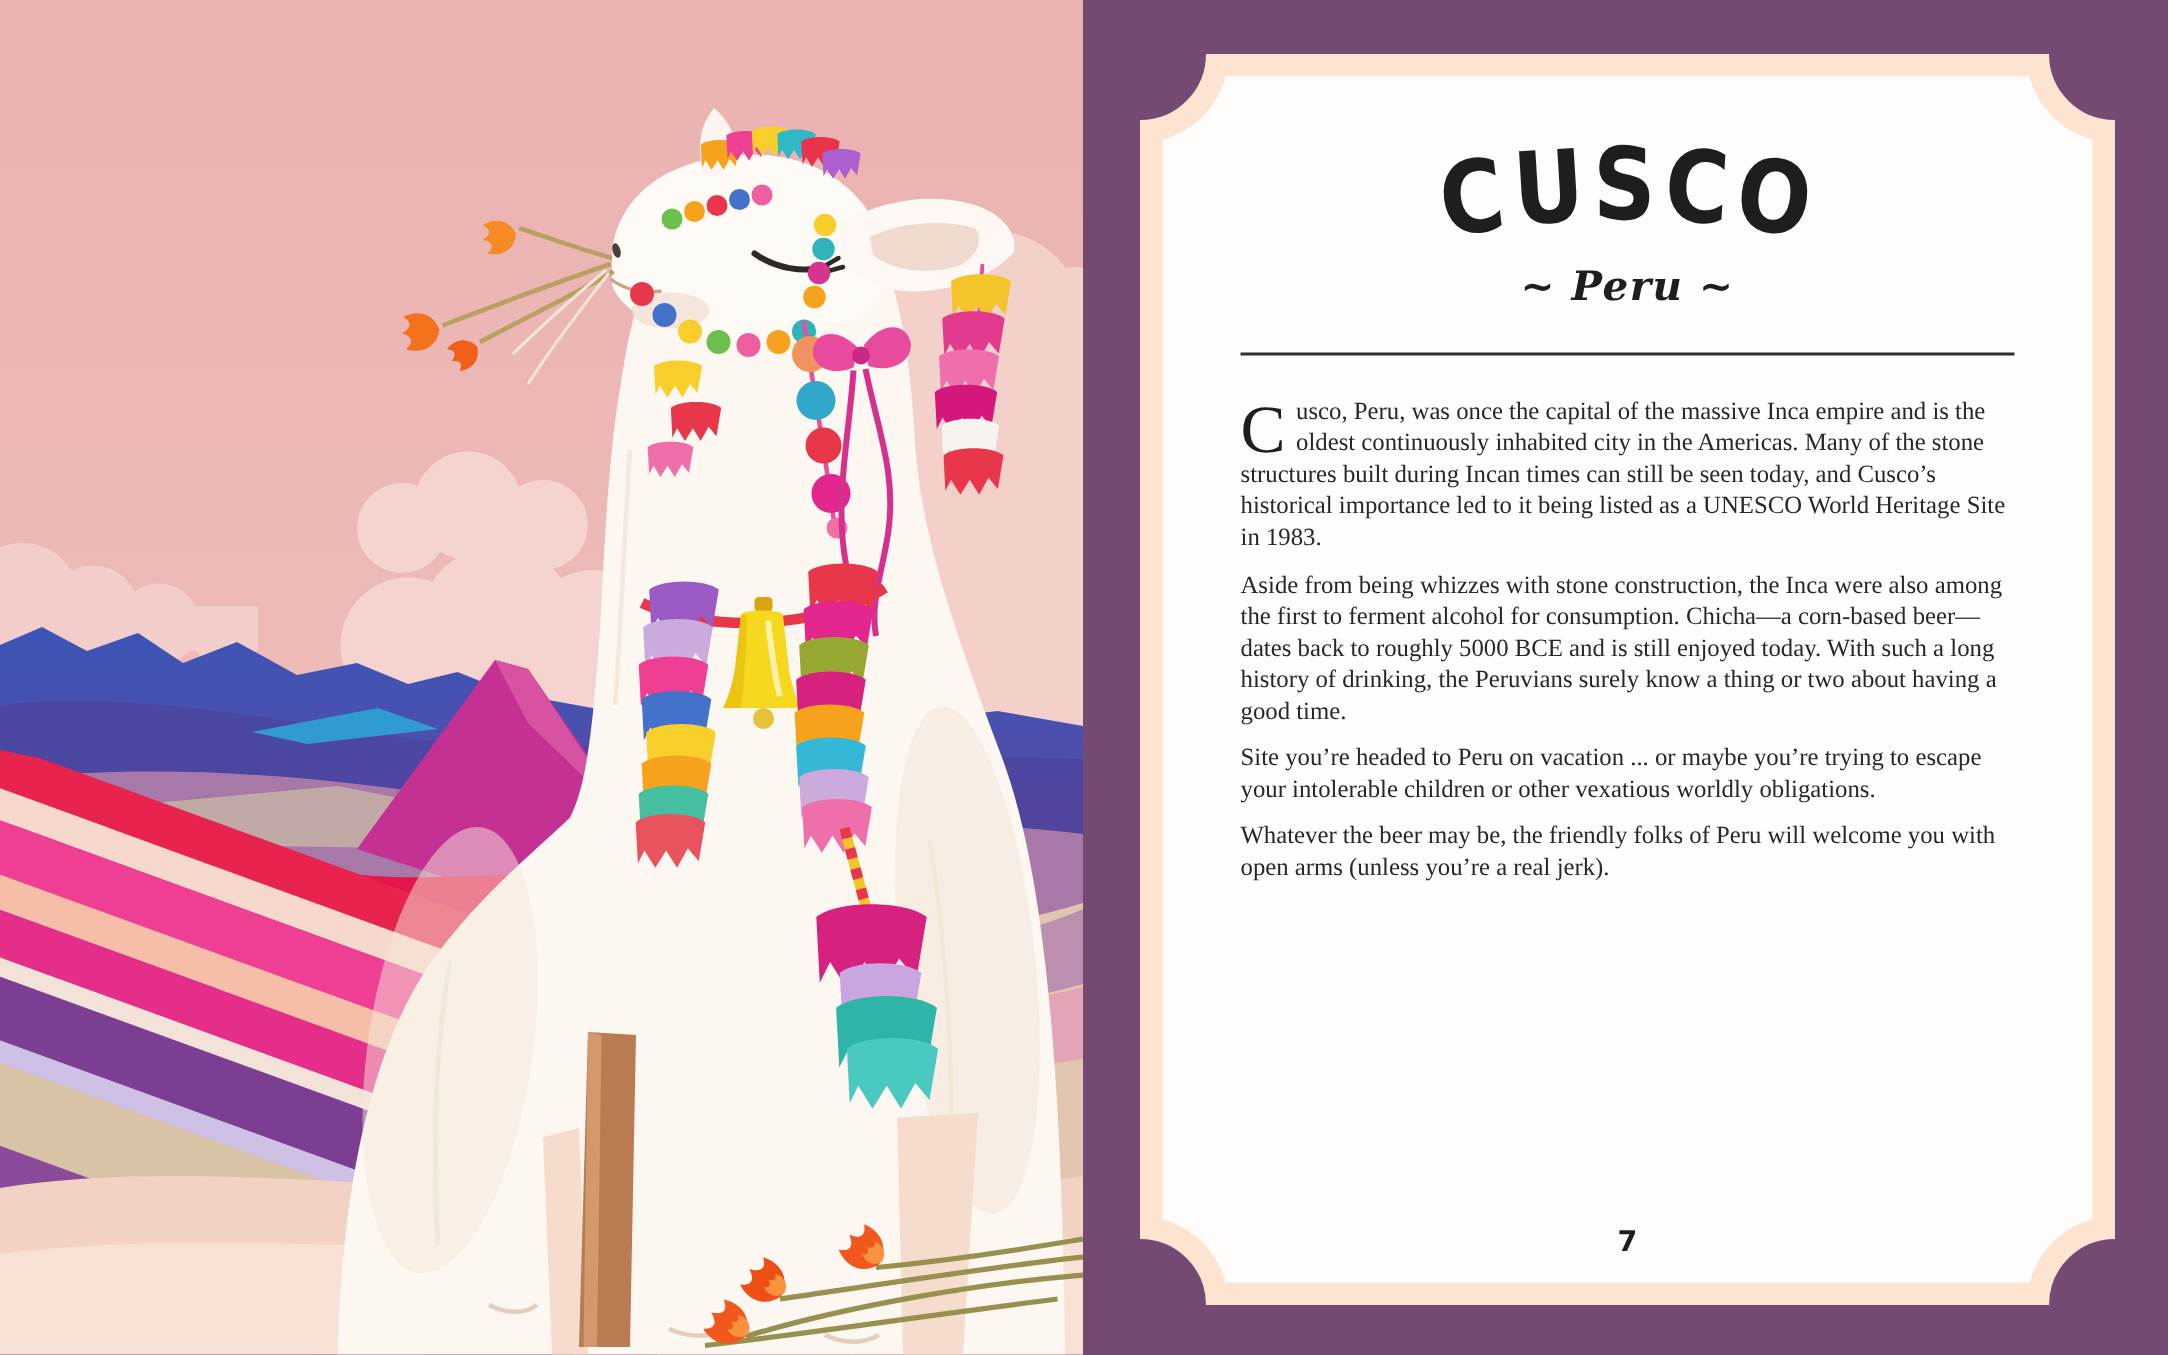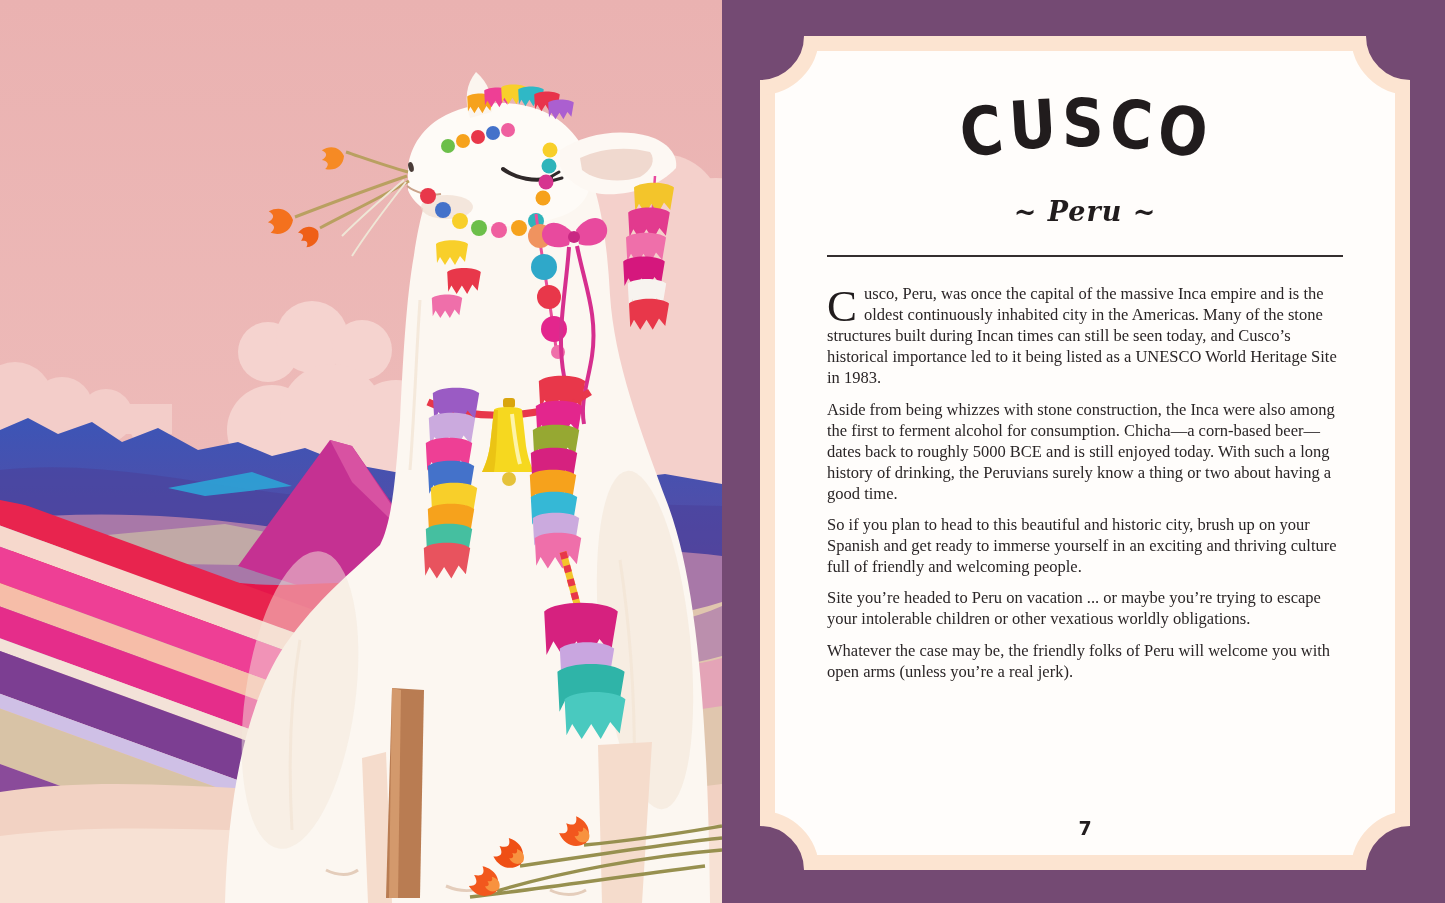--- a/index.html
+++ b/index.html
@@ -19,21 +19,21 @@
   .corner.tr{right:-59px;top:-59px;}
   .corner.bl{left:-59px;bottom:-59px;}
   .corner.br{right:-59px;bottom:-59px;}
 
   .content{position:absolute;inset:15px;padding:0 52px;box-sizing:border-box;
            font-family:"Liberation Serif",serif;color:#2a2526;}
   .title{margin:40px 0 0;text-align:center;font-family:"DejaVu Sans",sans-serif;
          font-weight:bold;color:#211c1d;font-size:58px;line-height:1.12;letter-spacing:2px;}
   .arch-ch{display:inline-block;margin:0 2px;}
   .subtitle{text-align:center;font-family:"DejaVu Serif",serif;font-style:italic;font-weight:bold;
-            font-size:27px;margin-top:40px;letter-spacing:1px;color:#211c1d;}
+            font-size:27px;margin-top:20px;letter-spacing:1px;color:#211c1d;}
   .rule{border:none;border-top:2.5px solid #342e2f;margin:28px 0 0;}
   .body-text{margin-top:26px;font-size:16.5px;line-height:1.28;}
   .body-text p{margin:0 0 10px;}
   .dropcap{float:left;font-size:45px;line-height:.8;padding:5px 7px 0 0;color:#211c1d;}
   .page-number{position:absolute;bottom:16px;left:0;right:0;text-align:center;
                font-family:"DejaVu Sans",sans-serif;font-weight:bold;font-size:19px;color:#211c1d;}
 </style>
 </head>
 <body>
 
@@ -261,23 +261,22 @@
   <div class="frame">
     <div class="page-inner"></div>
 
     <div class="content">
       <h1 class="title"><span class="arch-ch" style="transform: translateY(8.8px) rotate(-7deg) scaleY(1.15);">C</span><span class="arch-ch" style="transform: translateY(2.2px) rotate(-3.5deg) scaleY(1.15);">U</span><span class="arch-ch" style="transform: translateY(0px) rotate(0deg) scaleY(1.15);">S</span><span class="arch-ch" style="transform: translateY(2.2px) rotate(3.5deg) scaleY(1.15);">C</span><span class="arch-ch" style="transform: translateY(8.8px) rotate(7deg) scaleY(1.15);">O</span></h1>
       <div class="subtitle">~ Peru ~</div>
       <hr class="rule">
       <div class="body-text">
         <p><span class="dropcap">C</span>usco, Peru, was once the capital of the massive Inca empire and is the oldest continuously inhabited city in the Americas. Many of the stone structures built during Incan times can still be seen today, and Cusco’s historical importance led to it being listed as a UNESCO World Heritage Site in 1983.</p>
         <p>Aside from being whizzes with stone construction, the Inca were also among the first to ferment alcohol for consumption. Chicha—a corn-based beer—dates back to roughly 5000 BCE and is still enjoyed today. With such a long history of drinking, the Peruvians surely know a thing or two about having a good time.</p>
-        <p>So if you plan to head to this beautiful and historic city, brush up on your Spanish and get ready to immerse yourself in an exciting and thriving culture full of friendly and welcoming people.</p>
         <p>Site you’re headed to Peru on vacation ... or maybe you’re trying to escape your intolerable children or other vexatious worldly obligations.</p>
-        <p>Whatever the case may be, the friendly folks of Peru will welcome you with open arms (unless you’re a real jerk).</p>
+        <p>Whatever the beer may be, the friendly folks of Peru will welcome you with open arms (unless you’re a real jerk).</p>
       </div>
       <div class="page-number">7</div>
     </div>
 
     <div class="corner tl"></div>
     <div class="corner tr"></div>
     <div class="corner bl"></div>
     <div class="corner br"></div>
   </div>
 </div>

